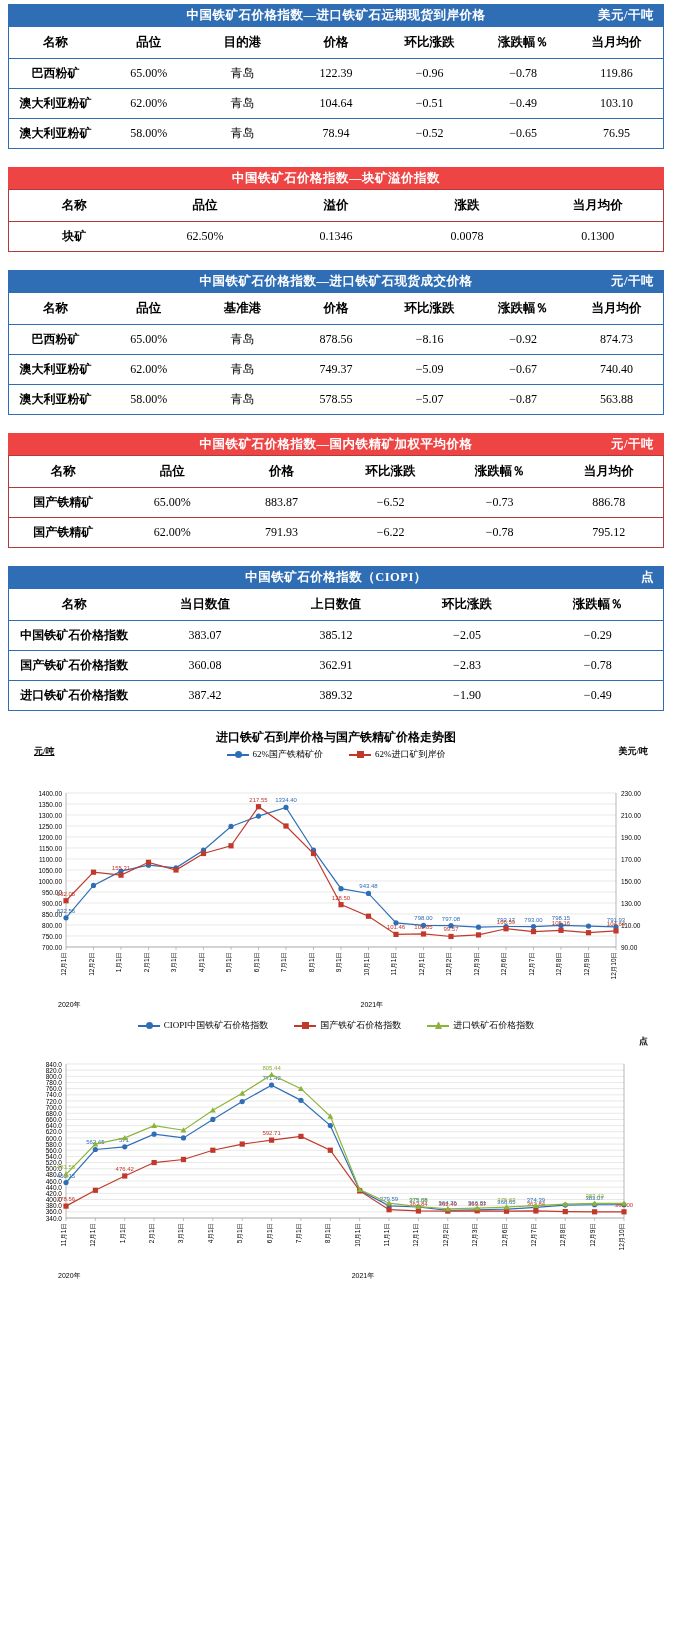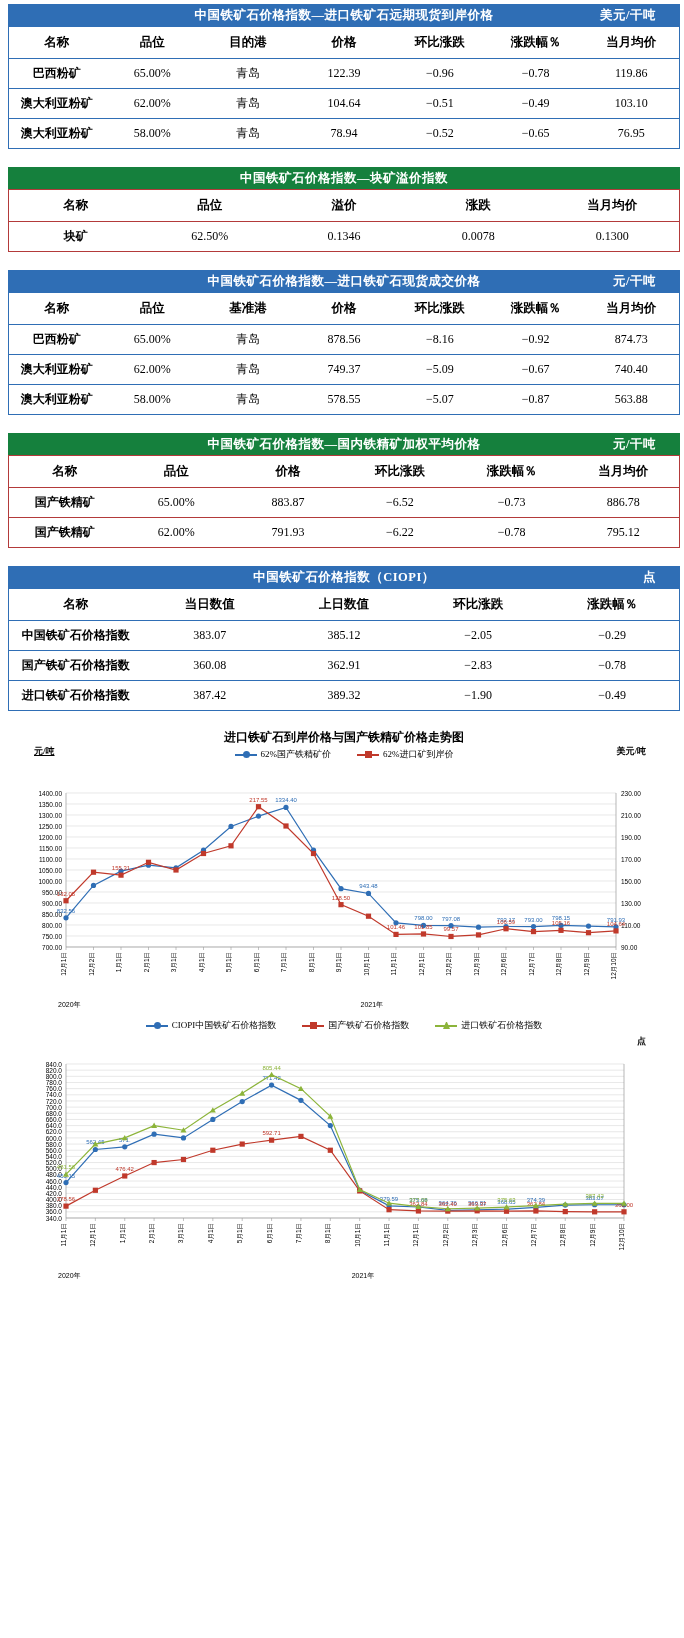--- a/index.html
+++ b/index.html
@@ -4,40 +4,40 @@
 <style>
   * { box-sizing: border-box; }
   body {
     margin: 0;
     padding: 0;
     width: 684px;
     background: #ffffff;
     font-family: "Liberation Serif", "DejaVu Serif", serif;
     color: #000;
   }
-  .page { width: 684px; padding: 4px 4px 10px 8px; }
+  .page { width: 684px; padding: 4px 20px 10px 8px; }
 
   
   .block { margin-bottom: 18px; }
   .bar {
     display: flex;
     align-items: center;
     justify-content: center;
     position: relative;
     height: 22px;
     color: #fff;
     font-weight: bold;
     font-size: 12.5px;
     letter-spacing: 0.5px;
   }
   .bar.blue { background: #2f6eb5; }
-  .bar.red  { background: #15803d; }
+  .bar.red  { background: #ef4444; }
   .bar .unit {
     position: absolute;
-    right: 24px;
+    right: 10px;
     font-size: 12.5px;
     font-weight: bold;
   }
   table.tbl {
     width: 100%;
     border-collapse: collapse;
     font-size: 12px;
     table-layout: fixed;
   }
   table.tbl.blue { border: 1px solid #2f6eb5; }
@@ -59,21 +59,21 @@
   .chart-title {
     text-align: center;
     font-size: 12px;
     font-weight: bold;
     margin-bottom: 2px;
   }
   .axis-unit-l, .axis-unit-r {
     position: absolute; top: 16px; font-size: 9px; font-weight: bold;
   }
   .axis-unit-l { left: 26px; text-decoration: underline; }
-  .axis-unit-r { right: 34px; }
+  .axis-unit-r { right: 16px; }
   .legend {
     display: flex; justify-content: center; gap: 26px;
     font-size: 9px; margin: 2px 0 0 0;
   }
   .legend .item { display: flex; align-items: center; gap: 4px; }
   .legend .sw { width: 22px; height: 2px; position: relative; }
   .legend .sw i {
     position: absolute; left: 8px; top: -3px; width: 7px; height: 7px;
     display: block;
   }

